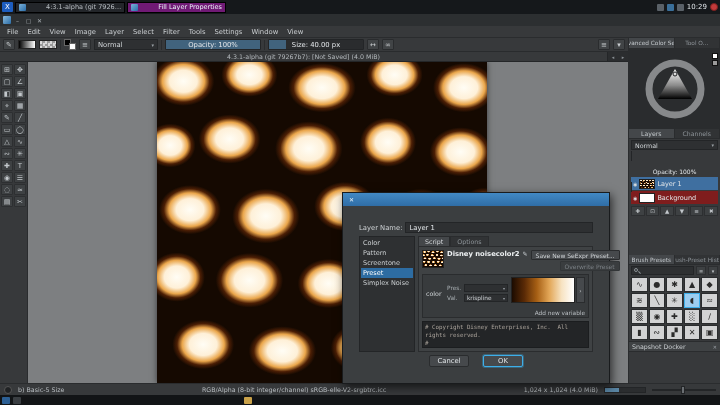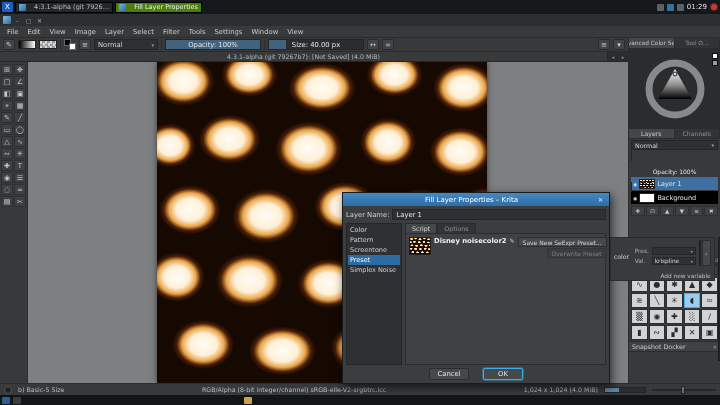--- a/index.html
+++ b/index.html
@@ -2,22 +2,22 @@
 <html><head>
 <meta charset="utf-8">
 <style>
   *{box-sizing:border-box;margin:0;padding:0}
   body{width:720px;height:405px;overflow:hidden;font-family:"DejaVu Sans","Liberation Sans",sans-serif;background:#000;font-size:7px;color:#cfd2d4}
   #screen{position:relative;width:720px;height:405px;background:#303234}
 
   
   .taskbar-top{position:absolute;top:0;left:0;right:0;height:14px;background:#15181b;display:flex;align-items:center;gap:2px;padding:0 2px;z-index:60}
   .tb-launcher{width:11px;height:10px;background:#1d5dbf;color:#fff;font-size:7px;display:flex;align-items:center;justify-content:center;border-radius:1px}
-  .tb-win{height:11px;display:flex;align-items:center;gap:8px;padding:0 3px;background:#23262a;border:1px solid #000;color:#b9bec3;font-size:6.5px;max-width:122px;white-space:nowrap;overflow:hidden}
-  .tb-win.active{background:#4d7c0f;color:#eaf2f8}
+  .tb-win{height:11px;display:flex;align-items:center;gap:20px;padding:0 3px;background:#23262a;border:1px solid #000;color:#b9bec3;font-size:6.5px;max-width:122px;white-space:nowrap;overflow:hidden}
+  .tb-win.active{background:#701a75;color:#eaf2f8}
   .tb-ico{width:7px;height:7px;background:linear-gradient(135deg,#7ab1d9,#2a6da8);border-radius:1px;flex:0 0 auto}
   .tb-right{margin-left:auto;display:flex;align-items:center;gap:3px}
   .tray-ico{width:7px;height:7px;background:#5a6168;border-radius:1px}
   .tray-ico.b{background:#3a6f9a}
   .tb-clock{font-size:7px;color:#dfe4e8}
   .tb-power{width:8px;height:8px;border-radius:50%;background:#c23b3b;border:1px solid #7d1f1f}
 
   
   .titlebar{position:absolute;top:14px;left:0;right:0;height:12px;background:#2c2f31;display:flex;align-items:center;padding:0 3px;gap:2px}
   .titlebar .app-ico{width:8px;height:8px;background:linear-gradient(135deg,#8bbbdd,#2a6da8);border-radius:1px}
@@ -94,21 +94,21 @@
   .selector-wrap{height:80px;background:#2a2c2e;display:flex;align-items:center;justify-content:center;position:relative;flex:0 0 auto}
   .mini-swatches{position:absolute;right:2px;top:4px;display:flex;flex-direction:column;gap:1px}
   .mini-swatch{width:6px;height:6px;border:1px solid #111}
   .blend-row{display:flex;padding:1px 2px;flex:0 0 auto}
   .blend-row .combo{flex:1;height:10px;font-size:6.3px}
   .opacity-row{padding:1px 2px;flex:0 0 auto}
   .slider.docker-op{height:9px;width:100%}
   .slider.docker-op .fill{width:100%;background:#55585b}
   .slider.docker-op .lbl{font-size:6px}
   .layer-list{display:flex;flex-direction:column;gap:1px;padding:1px 2px;flex:0 0 auto}
-  .layer-row{height:13px;display:flex;align-items:center;gap:2px;background:#000000;padding:0 2px}
+  .layer-row{height:13px;display:flex;align-items:center;gap:2px;background:#7f1d1d;padding:0 2px}
   .layer-row.selected{background:#3f6fa0}
   .eye{font-size:5px;color:#d7dbde}
   .layer-thumb{width:16px;height:10px;border:1px solid #222;flex:0 0 auto}
   .layer-thumb.white{background:#fff}
   .layer-name{font-size:6.5px;color:#e2e6e9;white-space:nowrap;overflow:hidden}
   .layer-btns{display:flex;gap:1px;padding:1px 2px;flex:0 0 auto}
   .layer-btn{flex:1;height:10px;background:#3e4143;border:1px solid #2d2f31;font-size:5.5px;color:#c3c8cc;display:flex;align-items:center;justify-content:center}
   .docker-spacer{flex:1}
   .docker-spacer.big{flex:0.8}
   .preset-search{display:flex;gap:2px;padding:1px 2px;align-items:center;flex:0 0 auto}
@@ -135,33 +135,33 @@
   .tbb-ico{width:8px;height:7px;border-radius:1px}
   .tbb-ico.x{background:#2c5f94}
   .tbb-ico.term{background:#3a3e42}
   .tbb-ico.folder{background:#caa24a;margin-left:220px}
 
   
   .dialog{position:absolute;left:342px;top:192px;width:268px;height:192px;background:#3b3e40;border:1px solid #191b1d;box-shadow:2px 3px 9px rgba(0,0,0,.65);display:flex;flex-direction:column;z-index:40}
   .dlg-title{height:13px;background:linear-gradient(#4289c4,#2f6da6);display:flex;align-items:center;padding:0 4px;color:#fff;font-size:7px;flex:0 0 auto}
   .dlg-title .t{flex:1;text-align:center;white-space:nowrap;overflow:hidden}
   .dlg-close{width:9px;text-align:center;font-size:6px;color:#eaf2f8}
-  .dlg-body{flex:1;display:flex;flex-direction:column;padding:3px;gap:3px;min-height:0}
+  .dlg-body{flex:1;display:flex;flex-direction:column;padding:16px;gap:3px;min-height:0}
   .dlg-name-row{display:flex;align-items:center;gap:3px;flex:0 0 auto}
   .dlg-label{font-size:6.8px;color:#cfd3d6;white-space:nowrap}
   .dlg-input{flex:1;height:11px;background:#2e3032;border:1px solid #232527;color:#e2e6e9;font-size:6.8px;display:flex;align-items:center;padding:0 3px}
   .dlg-main{flex:1;display:flex;gap:3px;min-height:0}
   .gen-list{width:56px;background:#2e3032;border:1px solid #232527;display:flex;flex-direction:column;padding:1px;flex:0 0 auto}
   .gen-item{font-size:6.5px;color:#ccd0d3;padding:1px 2px;white-space:nowrap;overflow:hidden}
   .gen-item.selected{background:#2d6ca2;color:#fff}
   .dlg-right{flex:1;display:flex;flex-direction:column;min-width:0}
   .dlg-tabs{display:flex;height:10px;flex:0 0 auto}
   .dlg-tab{font-size:6.3px;padding:0 6px;display:flex;align-items:center;background:#44474a;border:1px solid #2a2c2e;border-bottom:none;color:#d3d7da}
   .dlg-tab.inactive{background:#313335;color:#8d9398}
-  .dlg-panel{flex:1;border:1px solid #2a2c2e;background:#3f4244;padding:3px;display:flex;gap:3px;min-height:0}
+  .dlg-panel{flex:1;border:1px solid #2a2c2e;background:#3f4244;padding:3px;display:flex;flex-direction:column;gap:3px;min-height:0}
   .preset-row{display:flex;gap:3px;align-items:flex-start;flex:0 0 auto}
   .preset-thumb{width:22px;height:18px;border:1px solid #222;flex:0 0 auto}
   .preset-name{font-size:6.8px;color:#edf0f2;font-weight:bold;white-space:nowrap}
   .preset-edit{font-size:6px;color:#c3c8cc}
   .preset-row .right{margin-left:auto;display:flex;flex-direction:column;align-items:flex-end;gap:1px}
   .dlg-btn{height:10px;background:#46494c;border:1px solid #2a2c2e;border-radius:1px;font-size:6px;color:#d3d7da;display:flex;align-items:center;justify-content:center;padding:0 4px;white-space:nowrap}
   .dlg-btn.disabled{color:#7b8085;background:#3a3d3f;border-color:#323537}
   .vars-box{border:1px solid #2a2c2e;background:#383b3d;padding:2px 3px 8px 3px;display:flex;gap:3px;position:relative;height:44px;flex:0 0 auto}
   .var-name{font-size:6.3px;color:#d3d7da;align-self:center;width:18px;flex:0 0 auto}
   .var-fields{display:flex;flex-direction:column;gap:2px;justify-content:center;flex:0 0 auto}
@@ -191,21 +191,21 @@
       <span>4:3.1-alpha (git 7926…</span>
     </div>
     <div class="tb-win active">
       <span class="tb-ico"></span>
       <span>Fill Layer Properties</span>
     </div>
     <div class="tb-right">
       <span class="tray-ico"></span>
       <span class="tray-ico b"></span>
       <span class="tray-ico"></span>
-      <span class="tb-clock">01:29</span>
+      <span class="tb-clock">10:29</span>
       <span class="tb-power"></span>
     </div>
   </div>
 
   <div class="titlebar">
     <span class="app-ico"></span>
     <span class="win-ctl">–</span>
     <span class="win-ctl">▢</span>
     <span class="win-ctl">✕</span>
   </div>
@@ -406,21 +406,20 @@
   </div>
 
   <div class="taskbar-bottom">
     <span class="tbb-ico x"></span>
     <span class="tbb-ico term"></span>
     <span class="tbb-ico folder"></span>
   </div>
 
   <div class="dialog">
     <div class="dlg-title">
-      <span class="t">Fill Layer Properties – Krita</span>
       <span class="dlg-close">✕</span>
     </div>
     <div class="dlg-body">
       <div class="dlg-name-row">
         <span class="dlg-label">Layer Name:</span>
         <span class="dlg-input">Layer 1</span>
       </div>
       <div class="dlg-main">
         <div class="gen-list">
             <div class="gen-item">Color</div>

